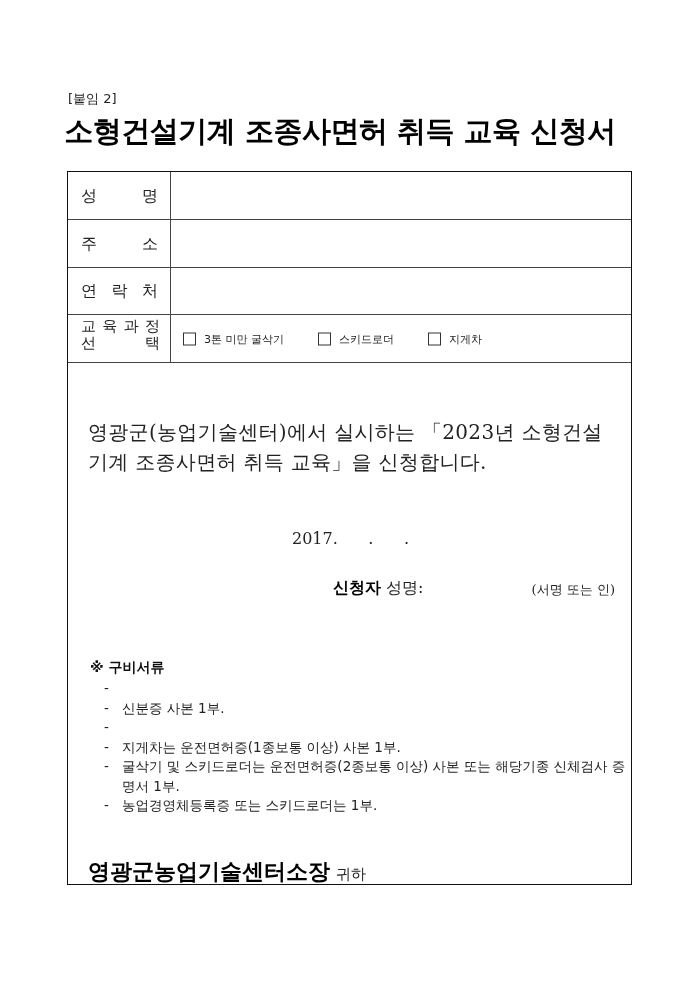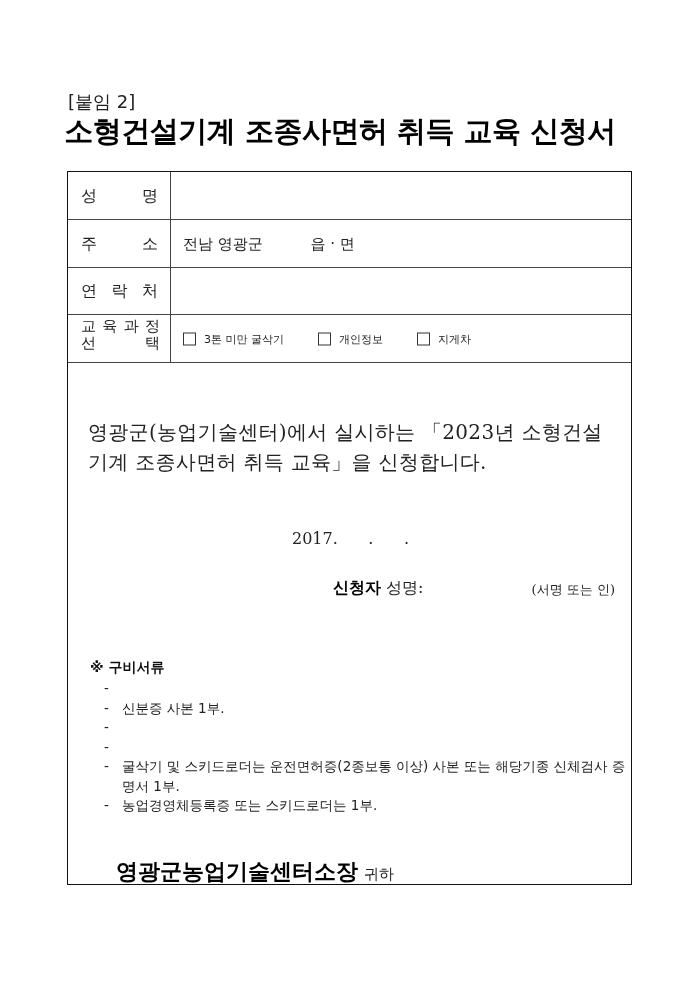--- a/index.html
+++ b/index.html
@@ -1,38 +1,38 @@
 <!DOCTYPE html>
 <html><head>
 <meta charset="utf-8">
 <style>
   html, body { margin:0; padding:0; background:#ffffff; }
   body { width:700px; height:990px; position:relative; overflow:hidden; color:#111; font-family:"DejaVu Sans", sans-serif; }
-  .attach { position:absolute; left:68px; top:90px; font-size:18px; color:#222; }
+  .attach { position:absolute; left:68px; top:90px; font-size:13px; color:#222; }
   .title { position:absolute; left:0; width:680px; top:112px; text-align:center; font-size:29px; font-weight:bold; letter-spacing:-0.5px; color:#000; }
   .frame { position:absolute; left:67px; top:171px; width:565px; height:714px; border:1.5px solid #111; box-sizing:border-box; }
   .row { position:absolute; left:0; right:0; border-bottom:1px solid #444; }
   .lab { position:absolute; left:0; top:0; bottom:0; width:103px; border-right:1px solid #444; box-sizing:border-box; font-size:16px; color:#222; }
   .lab .sp { position:absolute; left:13px; right:12px; top:50%; transform:translateY(-50%); display:flex; justify-content:space-between; }
   .lab2 { position:absolute; left:13px; right:10px; top:3px; font-size:15px; line-height:17px; color:#222; }
   .lab2 .l { display:flex; justify-content:space-between; }
   .val { position:absolute; left:115px; top:50%; transform:translateY(-50%); font-size:15px; color:#222; white-space:pre; }
   .opts { position:absolute; left:115px; top:50%; transform:translateY(-50%); display:flex; font-size:11px; color:#222; }
   .opt { display:flex; align-items:center; margin-right:34px; }
   .box { width:11px; height:11px; border:1px solid #333; margin-right:8px; display:inline-block; }
   .para { position:absolute; left:20px; right:18px; top:245px; font-family:"DejaVu Serif", serif; font-size:20px; line-height:30px; color:#222; letter-spacing:0.3px; }
   .date { position:absolute; left:224px; top:357px; font-family:"DejaVu Serif", serif; font-size:16px; color:#222; white-space:pre; }
   .sign { position:absolute; left:265px; top:406px; font-family:"DejaVu Serif", serif; font-size:16px; color:#222; }
   .sign b { font-weight:bold; color:#000; }
   .seal { position:absolute; right:16px; top:409px; font-family:"DejaVu Serif", serif; font-size:13px; color:#222; }
   .docs-h { position:absolute; left:22px; top:487px; font-size:14px; font-weight:bold; color:#111; }
   .docs { position:absolute; left:36px; top:507px; font-size:13.5px; line-height:19.5px; color:#222; }
   .docs .it { display:flex; }
   .docs .d { width:18px; flex:none; }
-  .footer { position:absolute; left:20px; top:685px; font-family:Liberation Mono, monospace; font-size:22px; font-weight:bold; color:#000;margin-left:28px; }
+  .footer { position:absolute; left:20px; top:685px; font-family:Liberation Mono, monospace; font-size:22px; font-weight:bold; color:#000; }
   .footer span.s { font-size:15px; font-weight:normal; color:#222; margin-left:6px; }
 </style>
 </head>
 <body>
 
 <div class="attach">[붙임 2]</div>
 <div class="title">소형건설기계 조종사면허 취득 교육 신청서</div>
 
 <div class="frame">
   <div class="row" style="top:0;height:47px;">
@@ -44,21 +44,20 @@
       </div>
     <div class="val"></div>
   </div>
   <div class="row" style="top:48px;height:47px;">
     <div class="lab">
         <div class="sp">
       <span>주</span>
       <span>소</span>
     </div>
       </div>
-    <div class="val">전남 영광군          읍 · 면</div>
   </div>
   <div class="row" style="top:96px;height:46px;">
     <div class="lab">
         <div class="sp">
       <span>연</span>
       <span>락</span>
       <span>처</span>
     </div>
       </div>
     <div class="val"></div>
@@ -78,21 +77,21 @@
         </div>
       </div>
     </div>
     <div class="opts">
       <div class="opt">
         <span class="box"></span>
         <span>3톤 미만 굴삭기</span>
       </div>
       <div class="opt">
         <span class="box"></span>
-        <span>개인정보</span>
+        <span>스키드로더</span>
       </div>
       <div class="opt">
         <span class="box"></span>
         <span>지게차</span>
       </div>
     </div>
   </div>
 
   <div class="para">영광군(농업기술센터)에서 실시하는 「2023년 소형건설기계 조종사면허 취득 교육」을 신청합니다.</div>
   <div class="date">2017.      .      .</div>
@@ -109,20 +108,21 @@
       </div>
     <div class="it">
         <span class="d">-</span>
         <span>신분증 사본 1부.</span>
       </div>
     <div class="it">
         <span class="d">-</span>
       </div>
     <div class="it">
         <span class="d">-</span>
+        <span>지게차는 운전면허증(1종보통 이상) 사본 1부.</span>
       </div>
     <div class="it">
         <span class="d">-</span>
         <span>굴삭기 및 스키드로더는 운전면허증(2종보통 이상) 사본 또는 해당기종 신체검사 증명서 1부.</span>
       </div>
     <div class="it">
         <span class="d">-</span>
         <span>농업경영체등록증 또는 스키드로더는 1부.</span>
       </div>
   </div>

